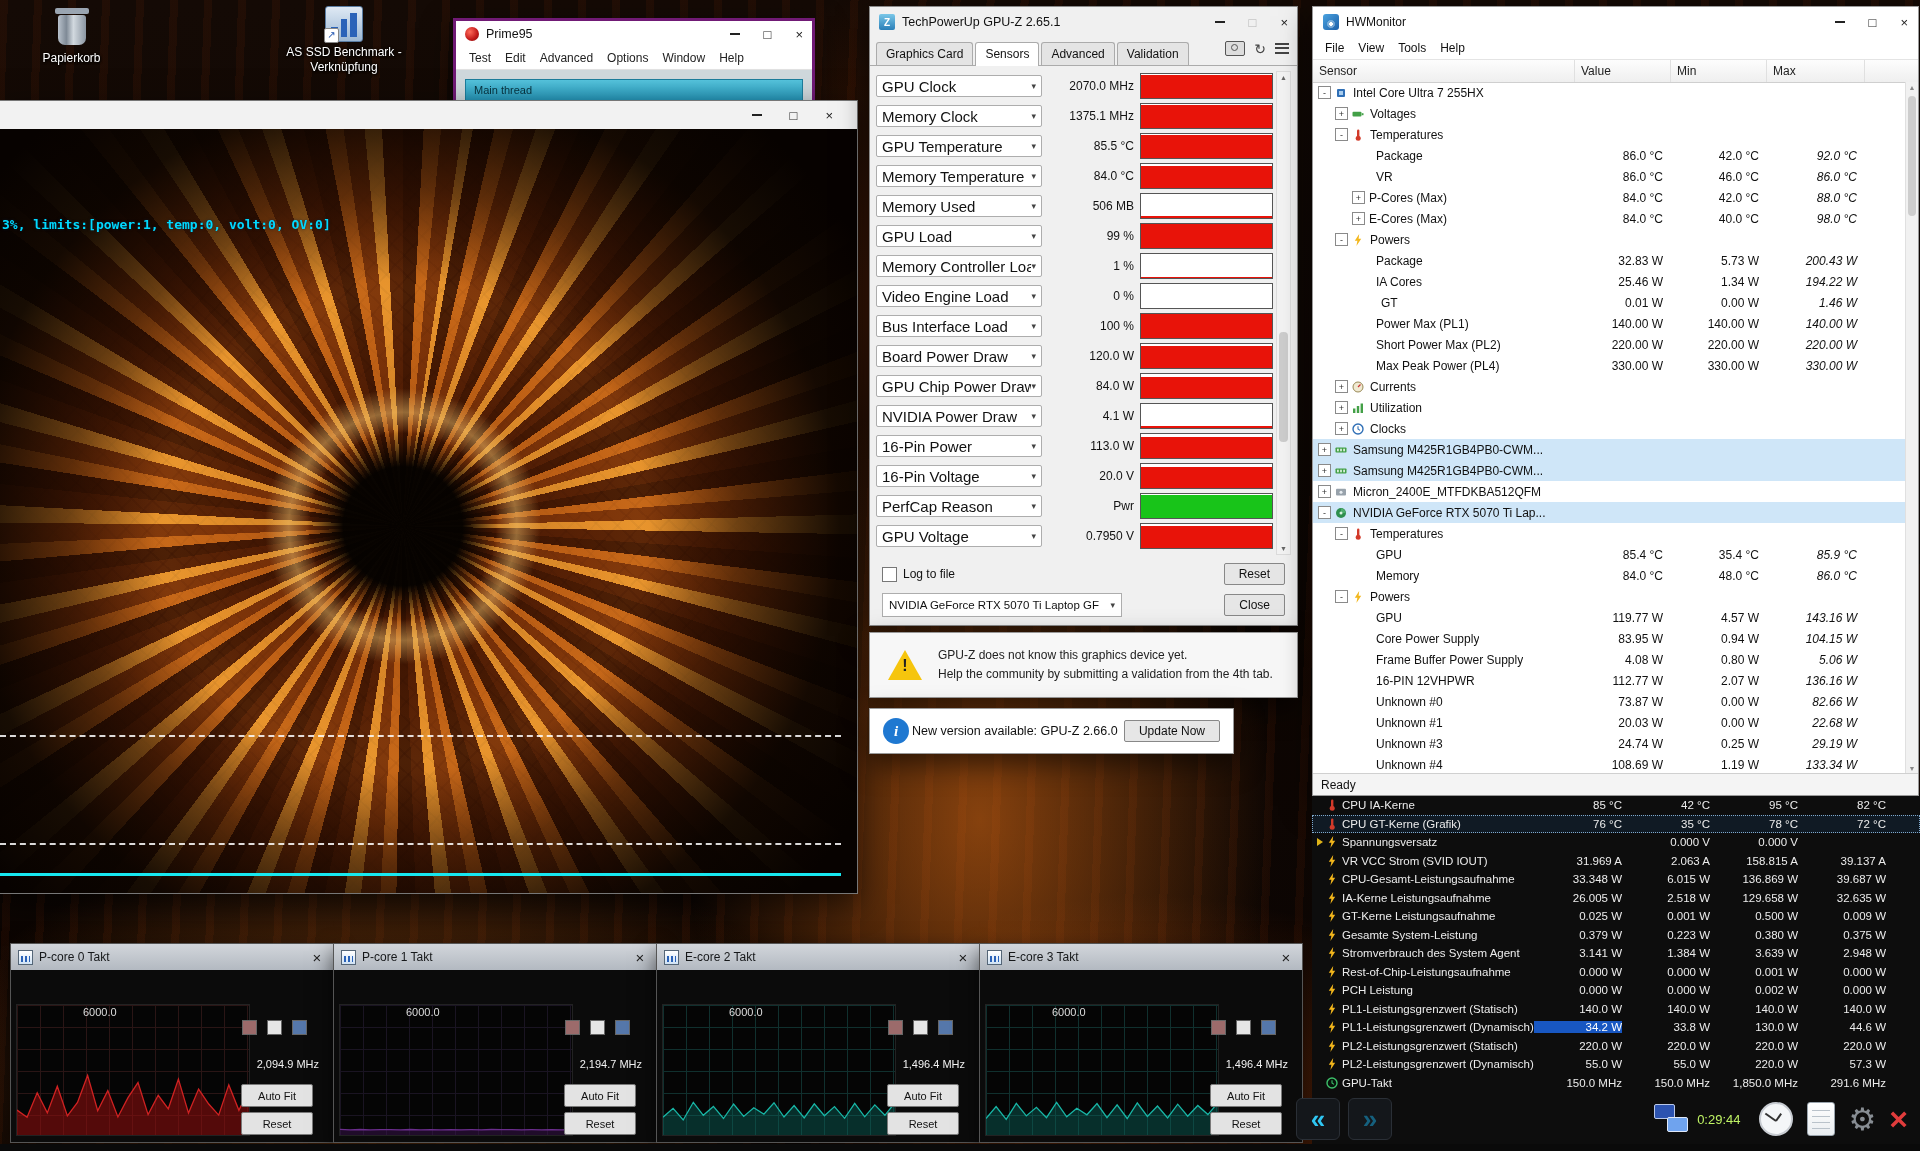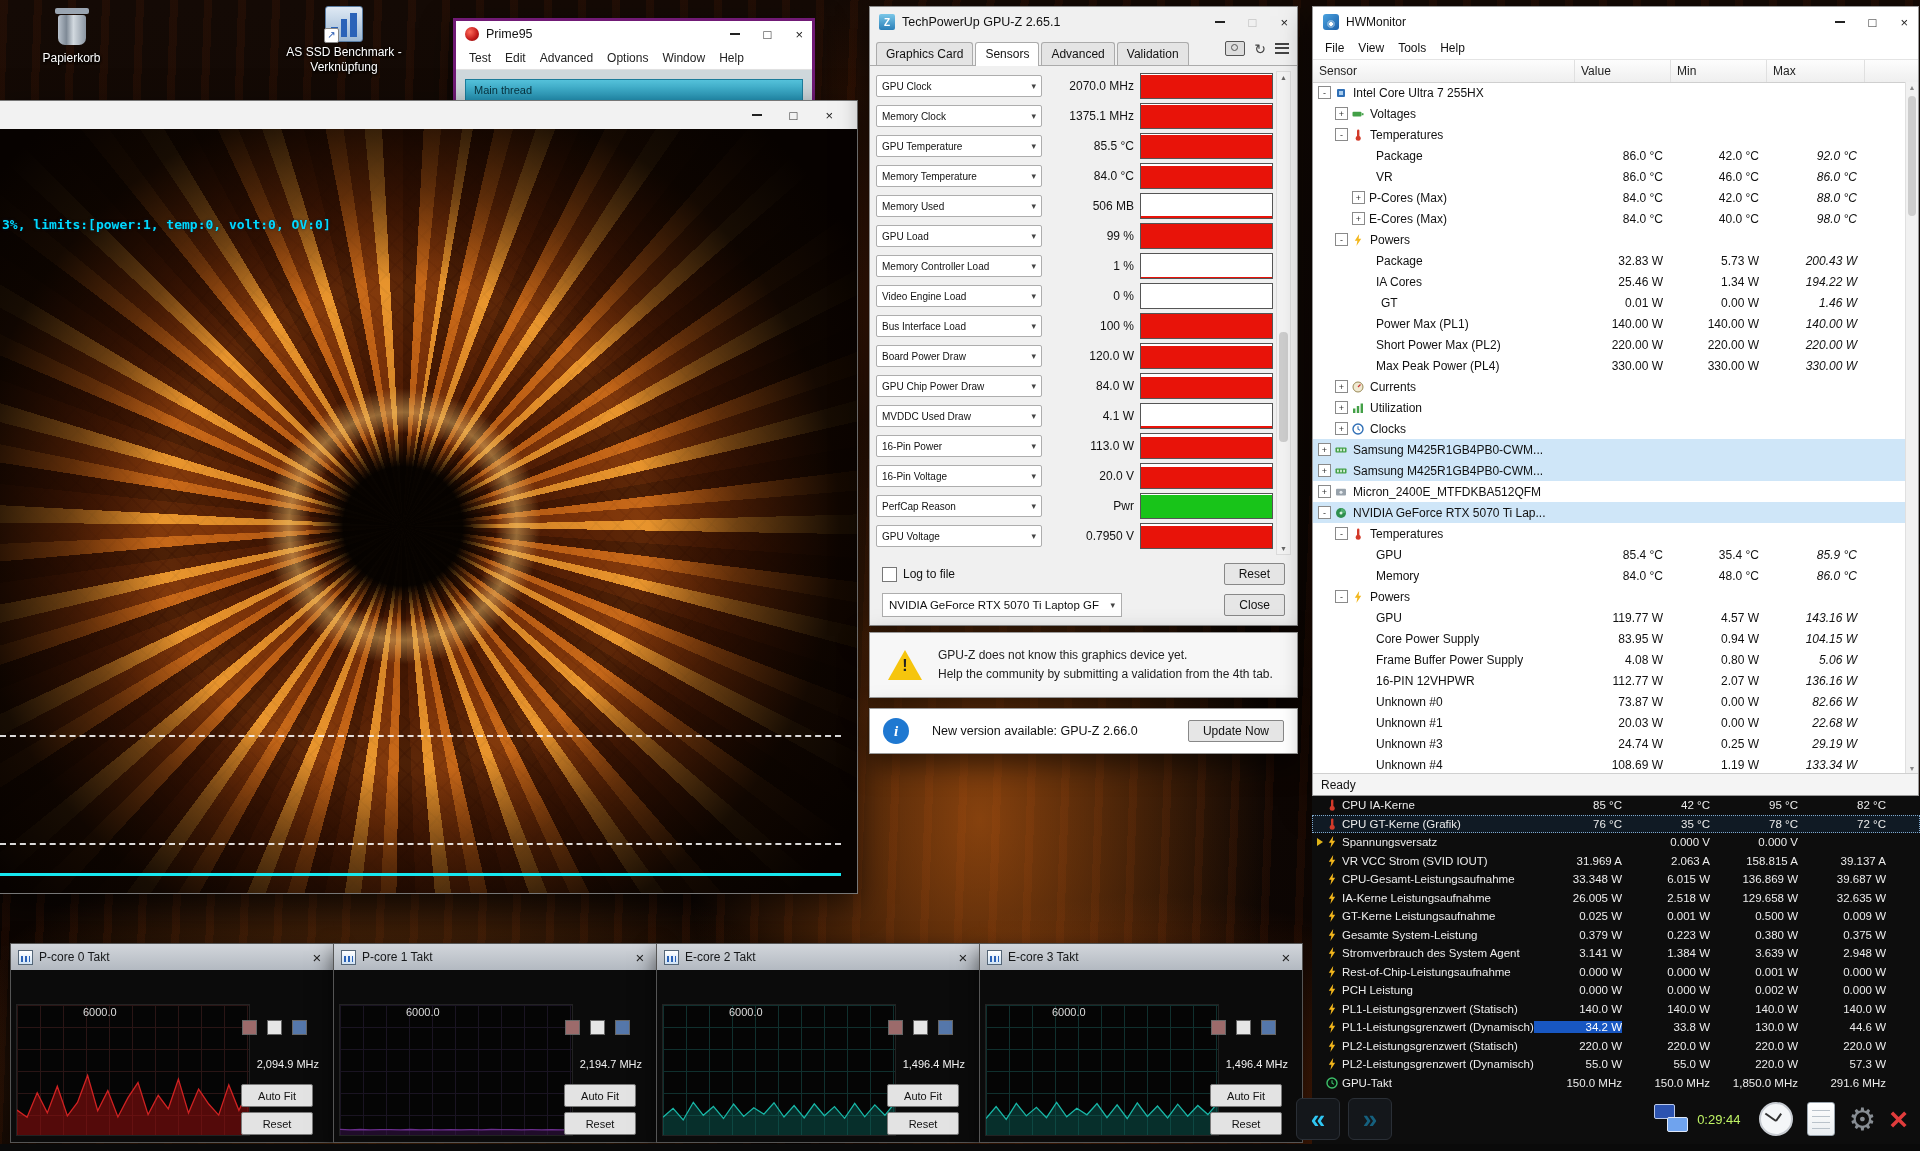--- a/index.html
+++ b/index.html
@@ -91,21 +91,21 @@
   .gz-tools{position:absolute;right:8px;top:4px;display:flex;gap:9px;align-items:center;}
   .cam-ico{width:18px;height:13px;border:1px solid #555;border-radius:2px;background:#ddd;position:relative;}
   .cam-ico::after{content:"";position:absolute;left:5px;top:2px;width:7px;height:7px;border-radius:50%;
     border:1.5px solid #555;box-sizing:border-box;}
   .ref-ico{font-size:14px;color:#444;line-height:1;}
   .ham-ico{width:14px;height:11px;background:repeating-linear-gradient(#444 0 2px, transparent 2px 4.5px);}
   .gz-sensors{position:absolute;top:64px;left:6px;right:24px;bottom:70px;}
   .gz-row{display:flex;align-items:center;height:30px;gap:6px;}
   .gz-label{width:166px;height:22px;border:1px solid #adadad;background:#fff;display:flex;
     align-items:center;padding:0 5px;flex:none;border-radius:2px;box-sizing:border-box;}
-  .gz-label-text{flex:1;font-size:10px;white-space:nowrap;overflow:hidden;}
+  .gz-label-text{flex:1;font-size:15px;white-space:nowrap;overflow:hidden;}
   .gz-chev{color:#444;font-size:9px;}
   .gz-value{width:86px;text-align:right;font-size:12px;flex:none;}
   .gz-bar{flex:1;height:24px;border:1px solid #555;background:#fff;position:relative;overflow:hidden;}
   .gz-fill{position:absolute;left:0;right:0;bottom:0;}
   .gz-scroll{position:absolute;top:64px;right:6px;width:15px;bottom:70px;background:#f3f3f3;
     border:1px solid #dcdcdc;display:flex;flex-direction:column;align-items:center;
     justify-content:space-between;font-size:7px;color:#666;padding:2px 0;box-sizing:border-box;}
   .gz-thumb{position:absolute;left:2px;right:2px;top:54%;height:110px;background:#cdcdcd;border-radius:4px;}
   .gz-footer1{position:absolute;left:12px;right:12px;bottom:38px;height:26px;display:flex;
     align-items:center;justify-content:space-between;}
@@ -121,22 +121,22 @@
 
   
   .gz-warn{left:869px;top:632px;width:429px;height:66px;background:#f7f7f7;border:1px solid #999;
     z-index:5;display:flex;align-items:center;gap:16px;padding:0 18px;}
   .warn-tri{position:relative;width:34px;height:30px;flex:none;}
   .warn-tri::before{content:"";position:absolute;left:0;top:0;border-left:17px solid transparent;
     border-right:17px solid transparent;border-bottom:30px solid #f6c50d;}
   .warn-tri::after{content:"!";position:absolute;left:0;right:0;top:7px;text-align:center;
     font-weight:bold;font-size:16px;color:#222;}
   .warn-text{font-size:12px;color:#222;line-height:1.55;}
-  .gz-update{left:869px;top:708px;width:429px;height:46px;background:#fff;border:1px solid #999;
-    z-index:5;display:flex;align-items:center;gap:23px;padding:0 13px;}
+  .gz-update{left:869px;top:708px;width:365px;height:46px;background:#fff;border:1px solid #999;
+    z-index:5;display:flex;align-items:center;gap:3px;padding:0 13px;}
   .info-ico{width:26px;height:26px;border-radius:50%;background:#1f78d1;flex:none;
     display:flex;align-items:center;justify-content:center;}
   .info-ico::after{content:"i";color:#fff;font-weight:bold;font-size:15px;
     font-family:"Liberation Serif",serif;font-style:italic;}
   .upd-text{flex:1;font-size:12.5px;color:#111;}
 
   
   .hwm{left:1312px;top:6px;width:607px;height:790px;background:#fff;border:1px solid #9a9a9a;
     z-index:5;font-size:12px;color:#111;}
   .hwm-titlebar{height:30px;display:flex;align-items:center;gap:7px;padding:0 10px;}
@@ -427,21 +427,21 @@
           <span class="gz-label-text">GPU Chip Power Draw</span>
           <span class="gz-chev">▾</span>
         </div>
         <div class="gz-value">84.0 W</div>
         <div class="gz-bar">
           <div class="gz-fill" style="height: 86%; background: rgb(232, 19, 9);"></div>
         </div>
       </div>
       <div class="gz-row">
         <div class="gz-label">
-          <span class="gz-label-text">MVDDC Used Draw</span>
+          <span class="gz-label-text">NVIDIA Power Draw</span>
           <span class="gz-chev">▾</span>
         </div>
         <div class="gz-value">4.1 W</div>
         <div class="gz-bar">
           <div class="gz-fill" style="height: 10%; background: rgb(232, 19, 9);"></div>
         </div>
       </div>
       <div class="gz-row">
         <div class="gz-label">
           <span class="gz-label-text">16-Pin Power</span>

